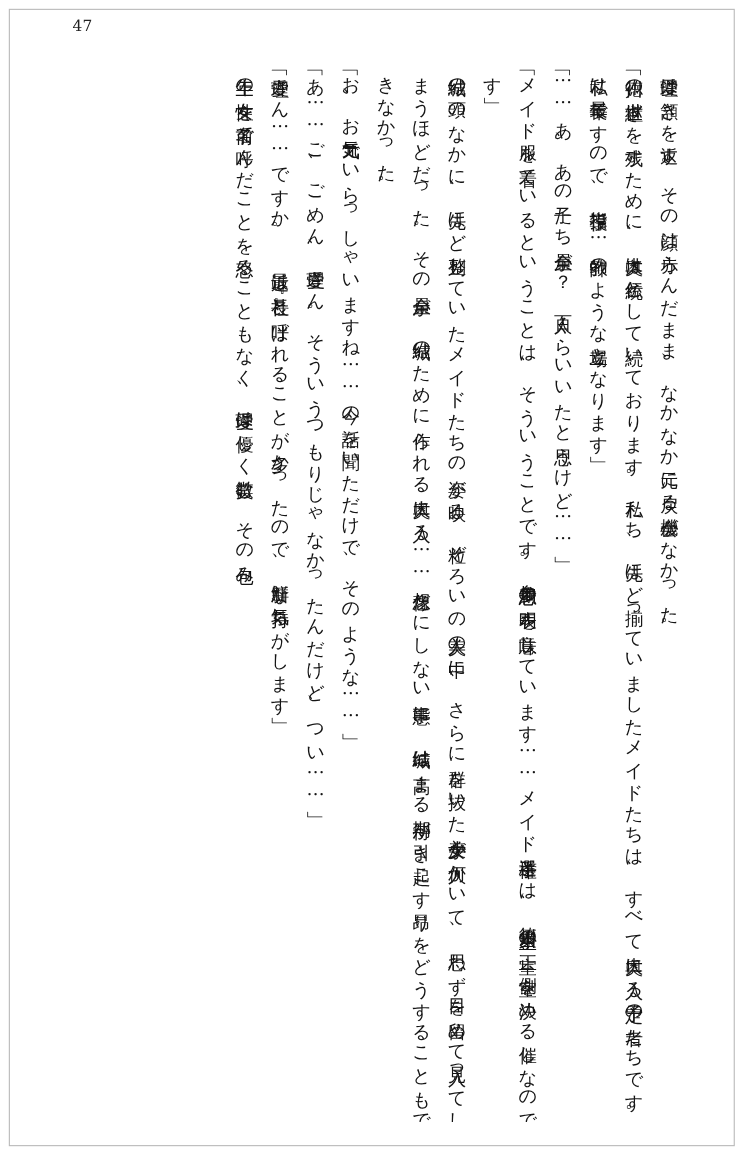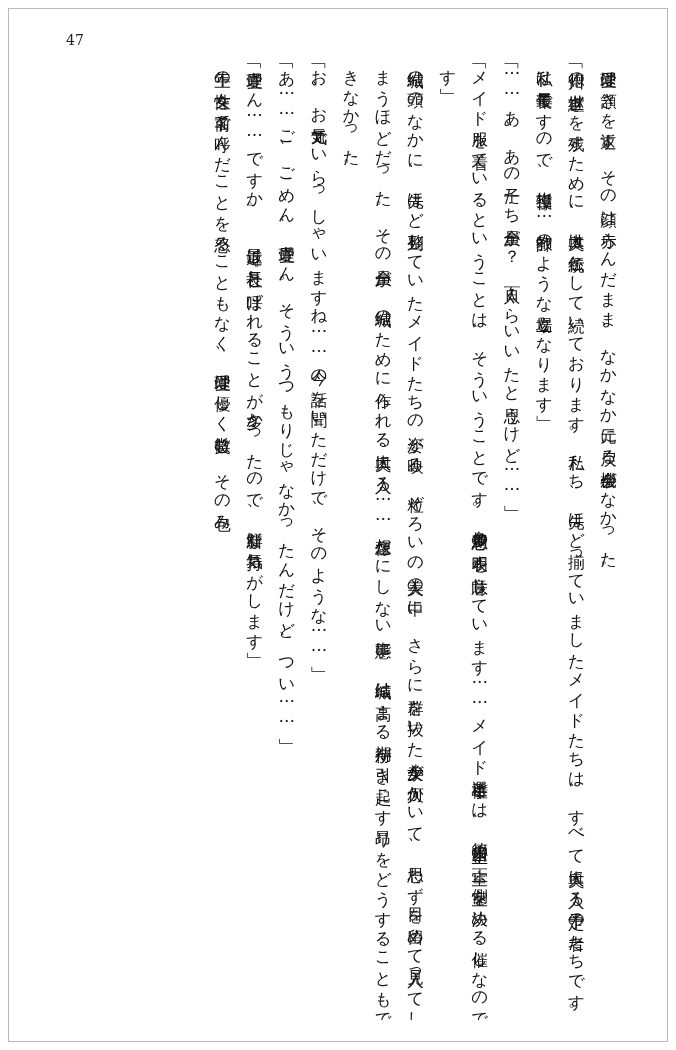--- a/index.html
+++ b/index.html
@@ -26,21 +26,21 @@
     position: absolute;
     left: 8px;
     top: 8px;
     right: 8px;
     bottom: 8px;
     border: 1px solid #b9b9b9;
     pointer-events: none;
   }
   #page-number {
     position: absolute;
-    top: 32px;
+    top: 16px;
     left: 66px;
     font-size: 14px;
     color: #222;
     font-family: "DejaVu Serif", "Liberation Serif", serif;
     letter-spacing: 0;
   }
   
   #body-text {
     position: absolute;
     top: 58px;

